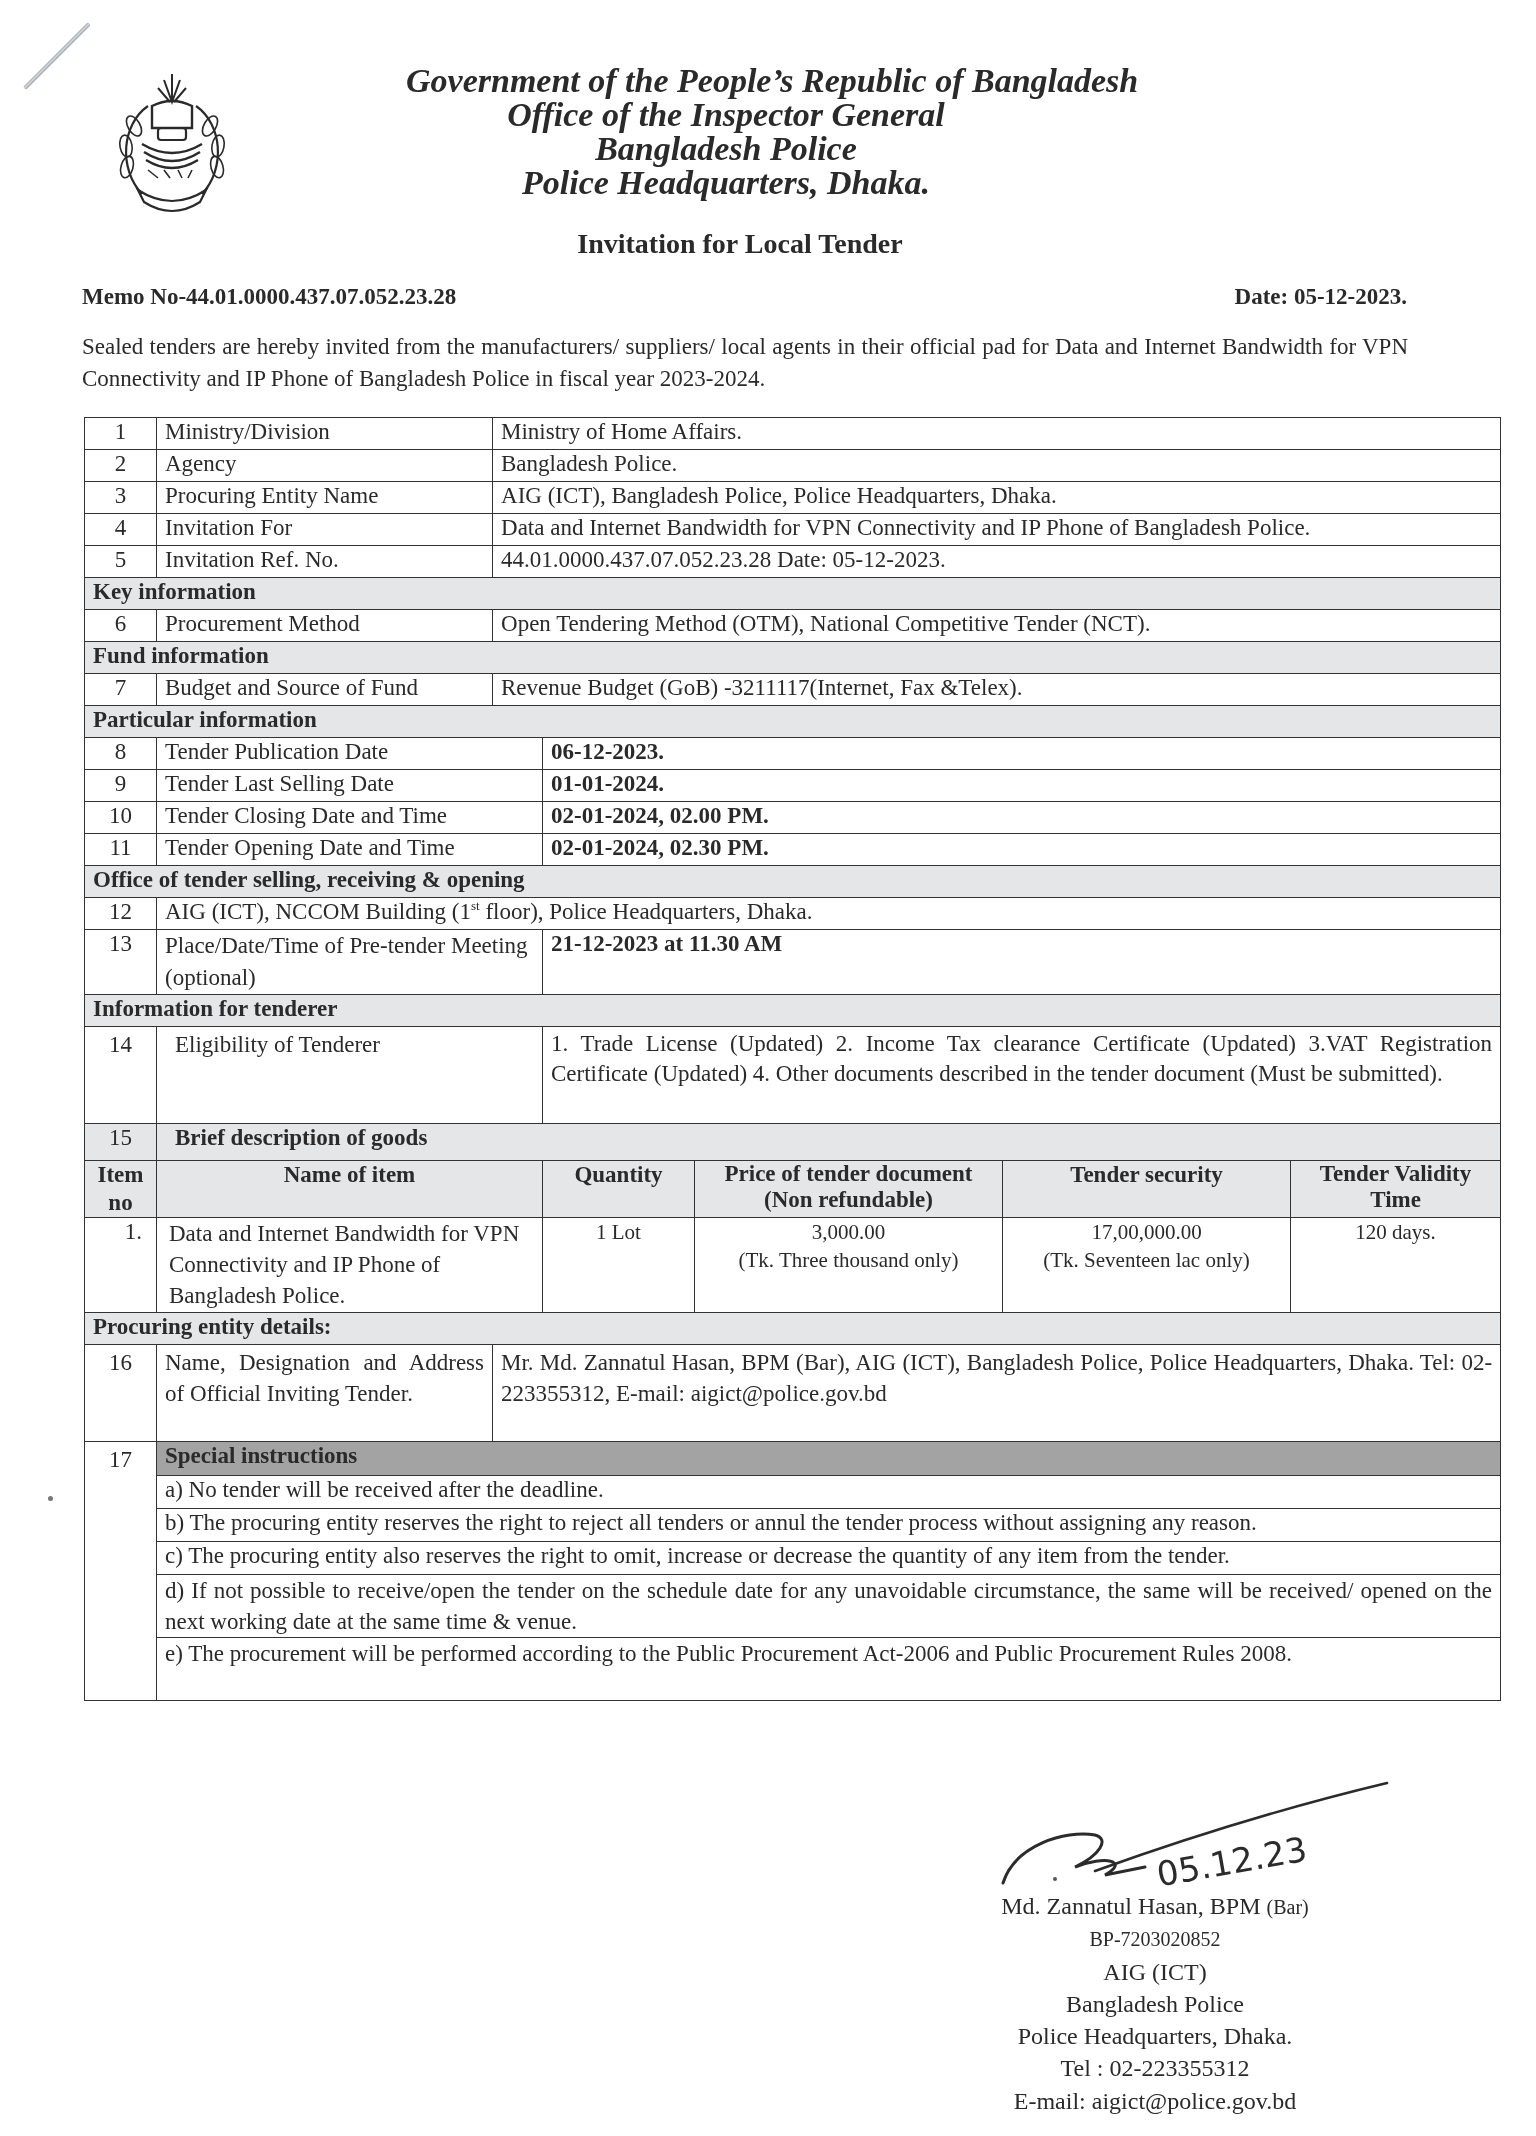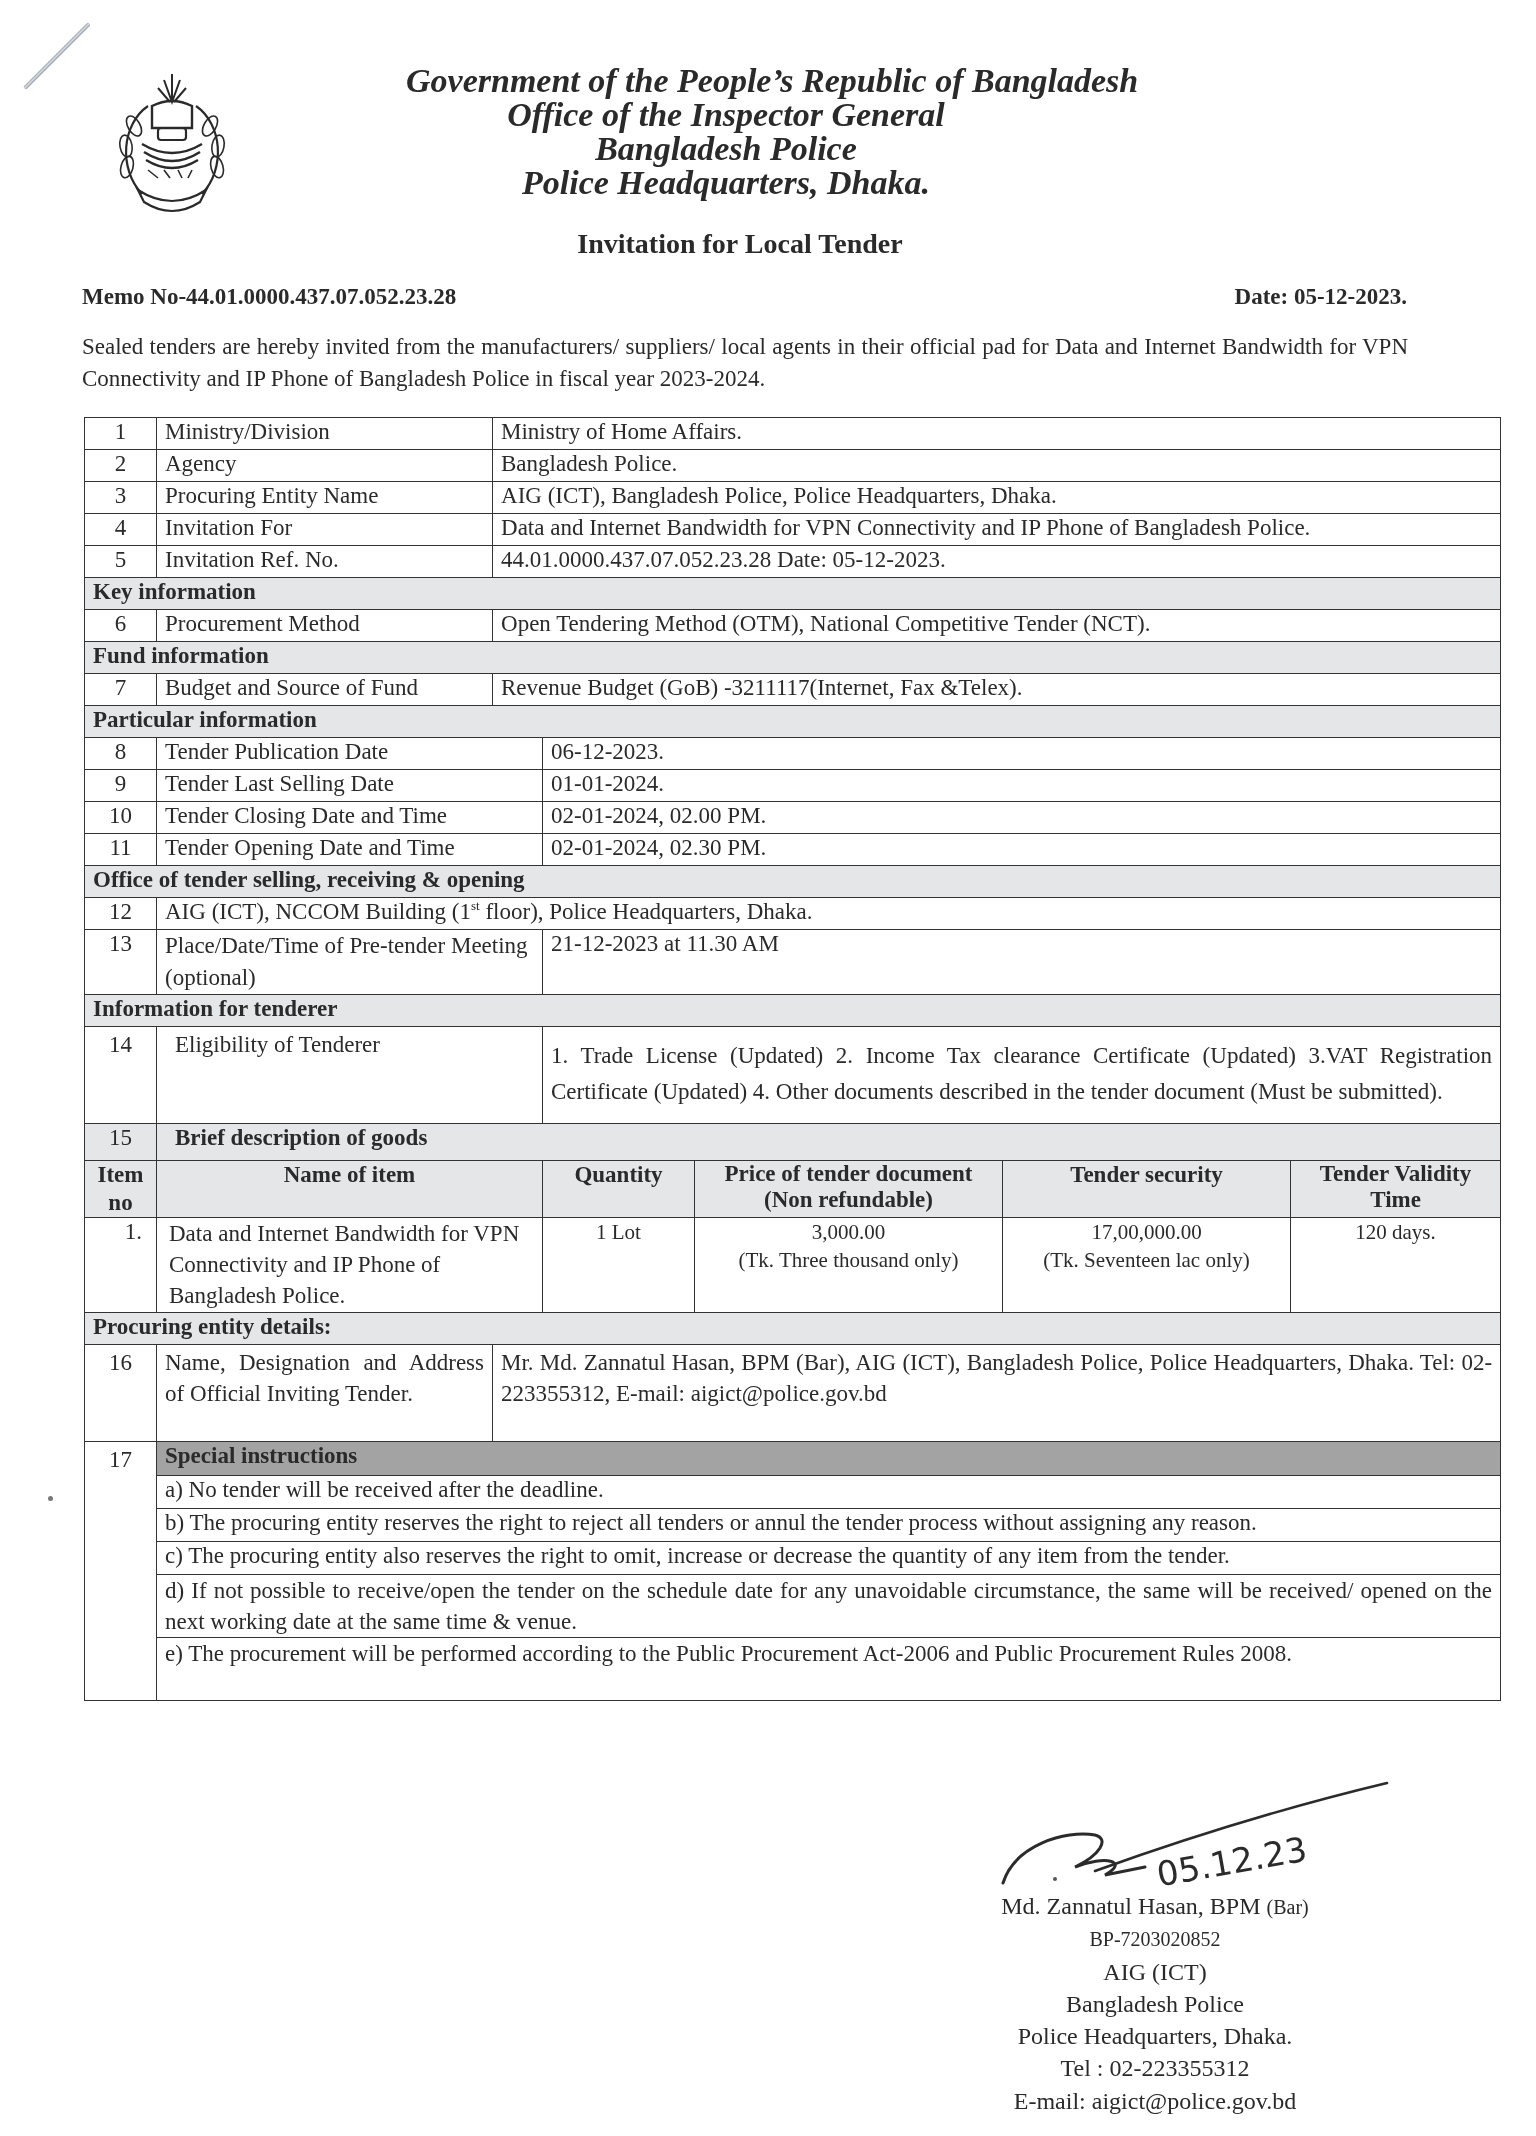--- a/index.html
+++ b/index.html
@@ -36,21 +36,21 @@
     border-collapse: collapse; table-layout: fixed;
     font-size: 23px; line-height: 28px;
   }
   table.form td {
     border: 1.6px solid #333; padding: 0 8px; vertical-align: top; overflow: hidden;
   }
   .num { text-align: center; padding: 0 !important; }
   .sect td {
     background: #e4e6e8; font-weight: bold; padding-left: 6px;
   }
-  .bold { font-weight: normal; margin-top: 46px; }
+  .bold { font-weight: bold; margin-top: 46px; }
   .r33 td { height: 31px; }
   .cen { text-align: center; }
   .just { text-align: justify; }
   .link { }
   sup { font-size: 13px; line-height: 0; }
 
   .sig-block {
     position: absolute; left: 955px; top: 1890px; width: 400px;
     text-align: center; font-size: 24px; line-height: 32.3px;
   }
@@ -188,21 +188,21 @@
     <td colspan="3" style="line-height:32px">Place/Date/Time of Pre-tender Meeting (optional)</td>
     <td colspan="5" class="bold">21-12-2023 at 11.30 AM</td>
   </tr>
 
   <tr class="r33 sect">
     <td colspan="9">Information for tenderer</td>
   </tr>
   <tr>
     <td class="num" style="height:92px;padding-top:4px !important">14</td>
     <td colspan="3" style="padding-left:18px;padding-top:4px">Eligibility of Tenderer</td>
-    <td colspan="5" class="just" style="line-height:36px;padding-top:11px">1. Trade License (Updated) 2. Income Tax clearance Certificate (Updated) 3.VAT Registration Certificate (Updated) 4. Other documents described in the tender document (Must be submitted).</td>
+    <td colspan="5" class="just" style="line-height:30px;padding-top:2px">1. Trade License (Updated) 2. Income Tax clearance Certificate (Updated) 3.VAT Registration Certificate (Updated) 4. Other documents described in the tender document (Must be submitted).</td>
   </tr>
 
   <tr class="sect">
     <td class="num" style="height:36px;font-weight:normal">15</td>
     <td colspan="8" style="padding-left:18px">Brief description of goods</td>
   </tr>
   <tr class="sect">
     <td class="cen" style="height:54px;padding:0;line-height:28px">Item no</td>
     <td colspan="3" class="cen">Name of item</td>
     <td class="cen">Quantity</td>

